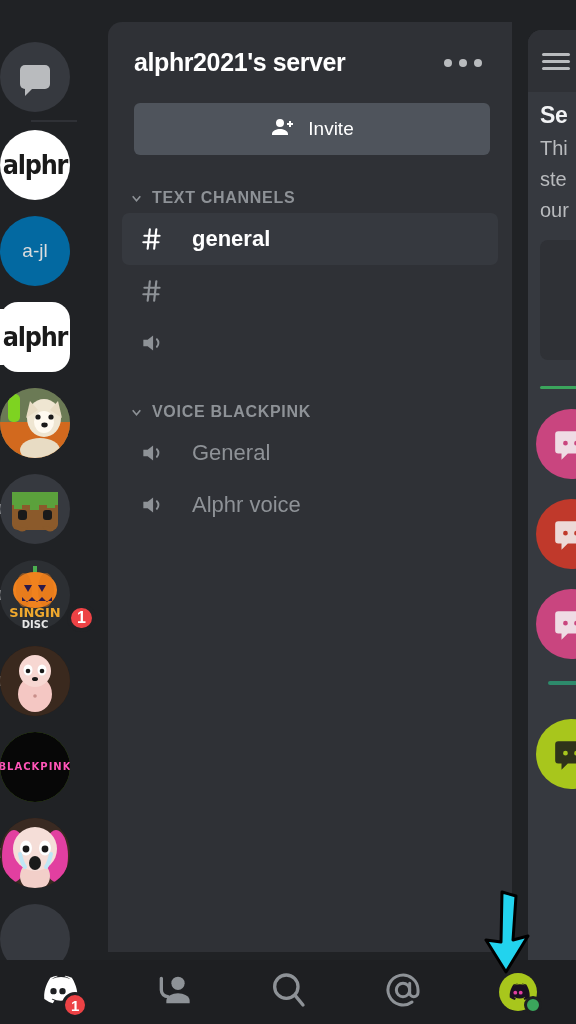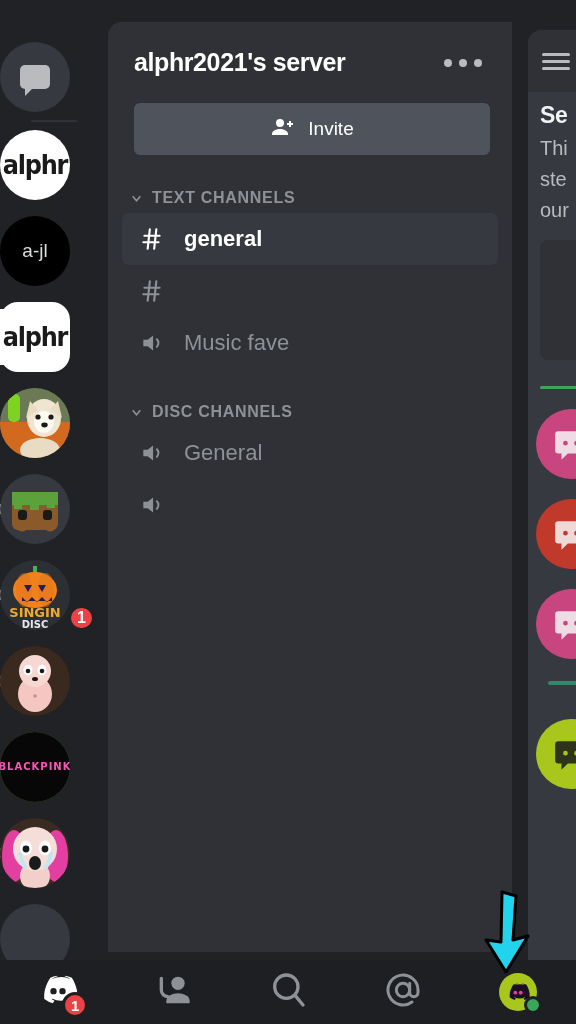--- a/index.html
+++ b/index.html
@@ -77,21 +77,21 @@
     display:flex; align-items:center; justify-content:center; gap:14px;
     color:#ffffff; font-size:19px; border:none; cursor:pointer; width:356px;
   }
   .invite-btn svg { width:24px; height:24px; }
   .cat {
     display:flex; align-items:center; gap:9px; margin:34px 0 6px 22px;
     color:#8e9297; font-size:16px; font-weight:bold; letter-spacing:.7px;
   }
   .chev { width:13px; height:13px; }
   .chan {
-    display:flex; align-items:center; gap:18px; height:52px; margin:0 14px;
+    display:flex; align-items:center; gap:26px; height:52px; margin:0 14px;
     padding-left:16px; border-radius:7px; cursor:pointer;
   }
   .chan.sel { background:#36393f; }
   .chan .glyph { width:28px; display:flex; align-items:center; justify-content:center; }
   .chan .glyph svg { width:26px; height:26px; }
   .chan .nm { font-size:22px; color:#8e9297; }
   .chan.sel .nm { color:#ffffff; font-weight:bold; }
 
   
   .nav {
@@ -165,21 +165,21 @@
     </div>
     <div class="rail-sep"></div>
 
     <div class="rail-item">
       <div class="savatar white">
         <span class="wordmark">alphr</span>
       </div>
     </div>
 
     <div class="rail-item">
-      <div class="savatar" style="background:#000000">
+      <div class="savatar" style="background:#0369a1">
         <span>a-jl</span>
       </div>
     </div>
 
     <div class="rail-item">
       <span class="pill active"></span>
       <div class="savatar sq white">
         <span class="wordmark">alphr</span>
       </div>
     </div>
@@ -333,47 +333,47 @@
       </span>
     </div>
 
     <div class="chan">
       <span class="glyph">
         <svg viewBox="0 0 24 24" fill="#8e9297">
             <path d="M4 9v6h4l5 4V5L8 9H4z"></path>
             <path d="M16.5 8.5a5 5 0 0 1 0 7" fill="none" stroke="#8e9297" stroke-width="1.8" stroke-linecap="round"></path>
           </svg>
       </span>
-      <span class="nm">Music fave</span>
     </div>
 
     <div class="cat">
       <svg class="chev" viewBox="0 0 24 24" fill="none" stroke="#8e9297" stroke-width="3">
           <path d="M5 8l7 8 7-8"></path>
         </svg>
-      <span>DISC CHANNELS</span>
+      <span>VOICE BLACKPINK</span>
     </div>
 
     <div class="chan">
       <span class="glyph">
         <svg viewBox="0 0 24 24" fill="#8e9297">
             <path d="M4 9v6h4l5 4V5L8 9H4z"></path>
             <path d="M16.5 8.5a5 5 0 0 1 0 7" fill="none" stroke="#8e9297" stroke-width="1.8" stroke-linecap="round"></path>
           </svg>
       </span>
       <span class="nm">General</span>
     </div>
 
     <div class="chan">
       <span class="glyph">
         <svg viewBox="0 0 24 24" fill="#8e9297">
             <path d="M4 9v6h4l5 4V5L8 9H4z"></path>
             <path d="M16.5 8.5a5 5 0 0 1 0 7" fill="none" stroke="#8e9297" stroke-width="1.8" stroke-linecap="round"></path>
           </svg>
       </span>
+      <span class="nm">Alphr voice</span>
     </div>
   </div>
 
   <div class="nav">
 
     <div class="nav-item">
       <span>
         <svg viewBox="0 0 24 18" fill="#ffffff">
             <path d="M20.3 1.6A16.6 16.6 0 0 0 16.2.4l-.2.4a15.4 15.4 0 0 1 3.6 1.7 13.7 13.7 0 0 0-11.5 0A15.4 15.4 0 0 1 11.7.8L11.5.4A16.6 16.6 0 0 0 7.4 1.6C2.8 8.4 3.8 14.4 3.8 14.4a16.7 16.7 0 0 0 5.1 2.6l1-1.7a10.9 10.9 0 0 1-1.7-.8l.4-.3a11.9 11.9 0 0 0 10.2 0l.4.3a10.9 10.9 0 0 1-1.7.8l1 1.7a16.7 16.7 0 0 0 5.1-2.6s1-6-3.3-12.8zM9.3 11.6a1.9 1.9 0 0 1 0-3.8 1.9 1.9 0 0 1 0 3.8zm5.4 0a1.9 1.9 0 0 1 0-3.8 1.9 1.9 0 0 1 0 3.8z"></path>
           </svg>

